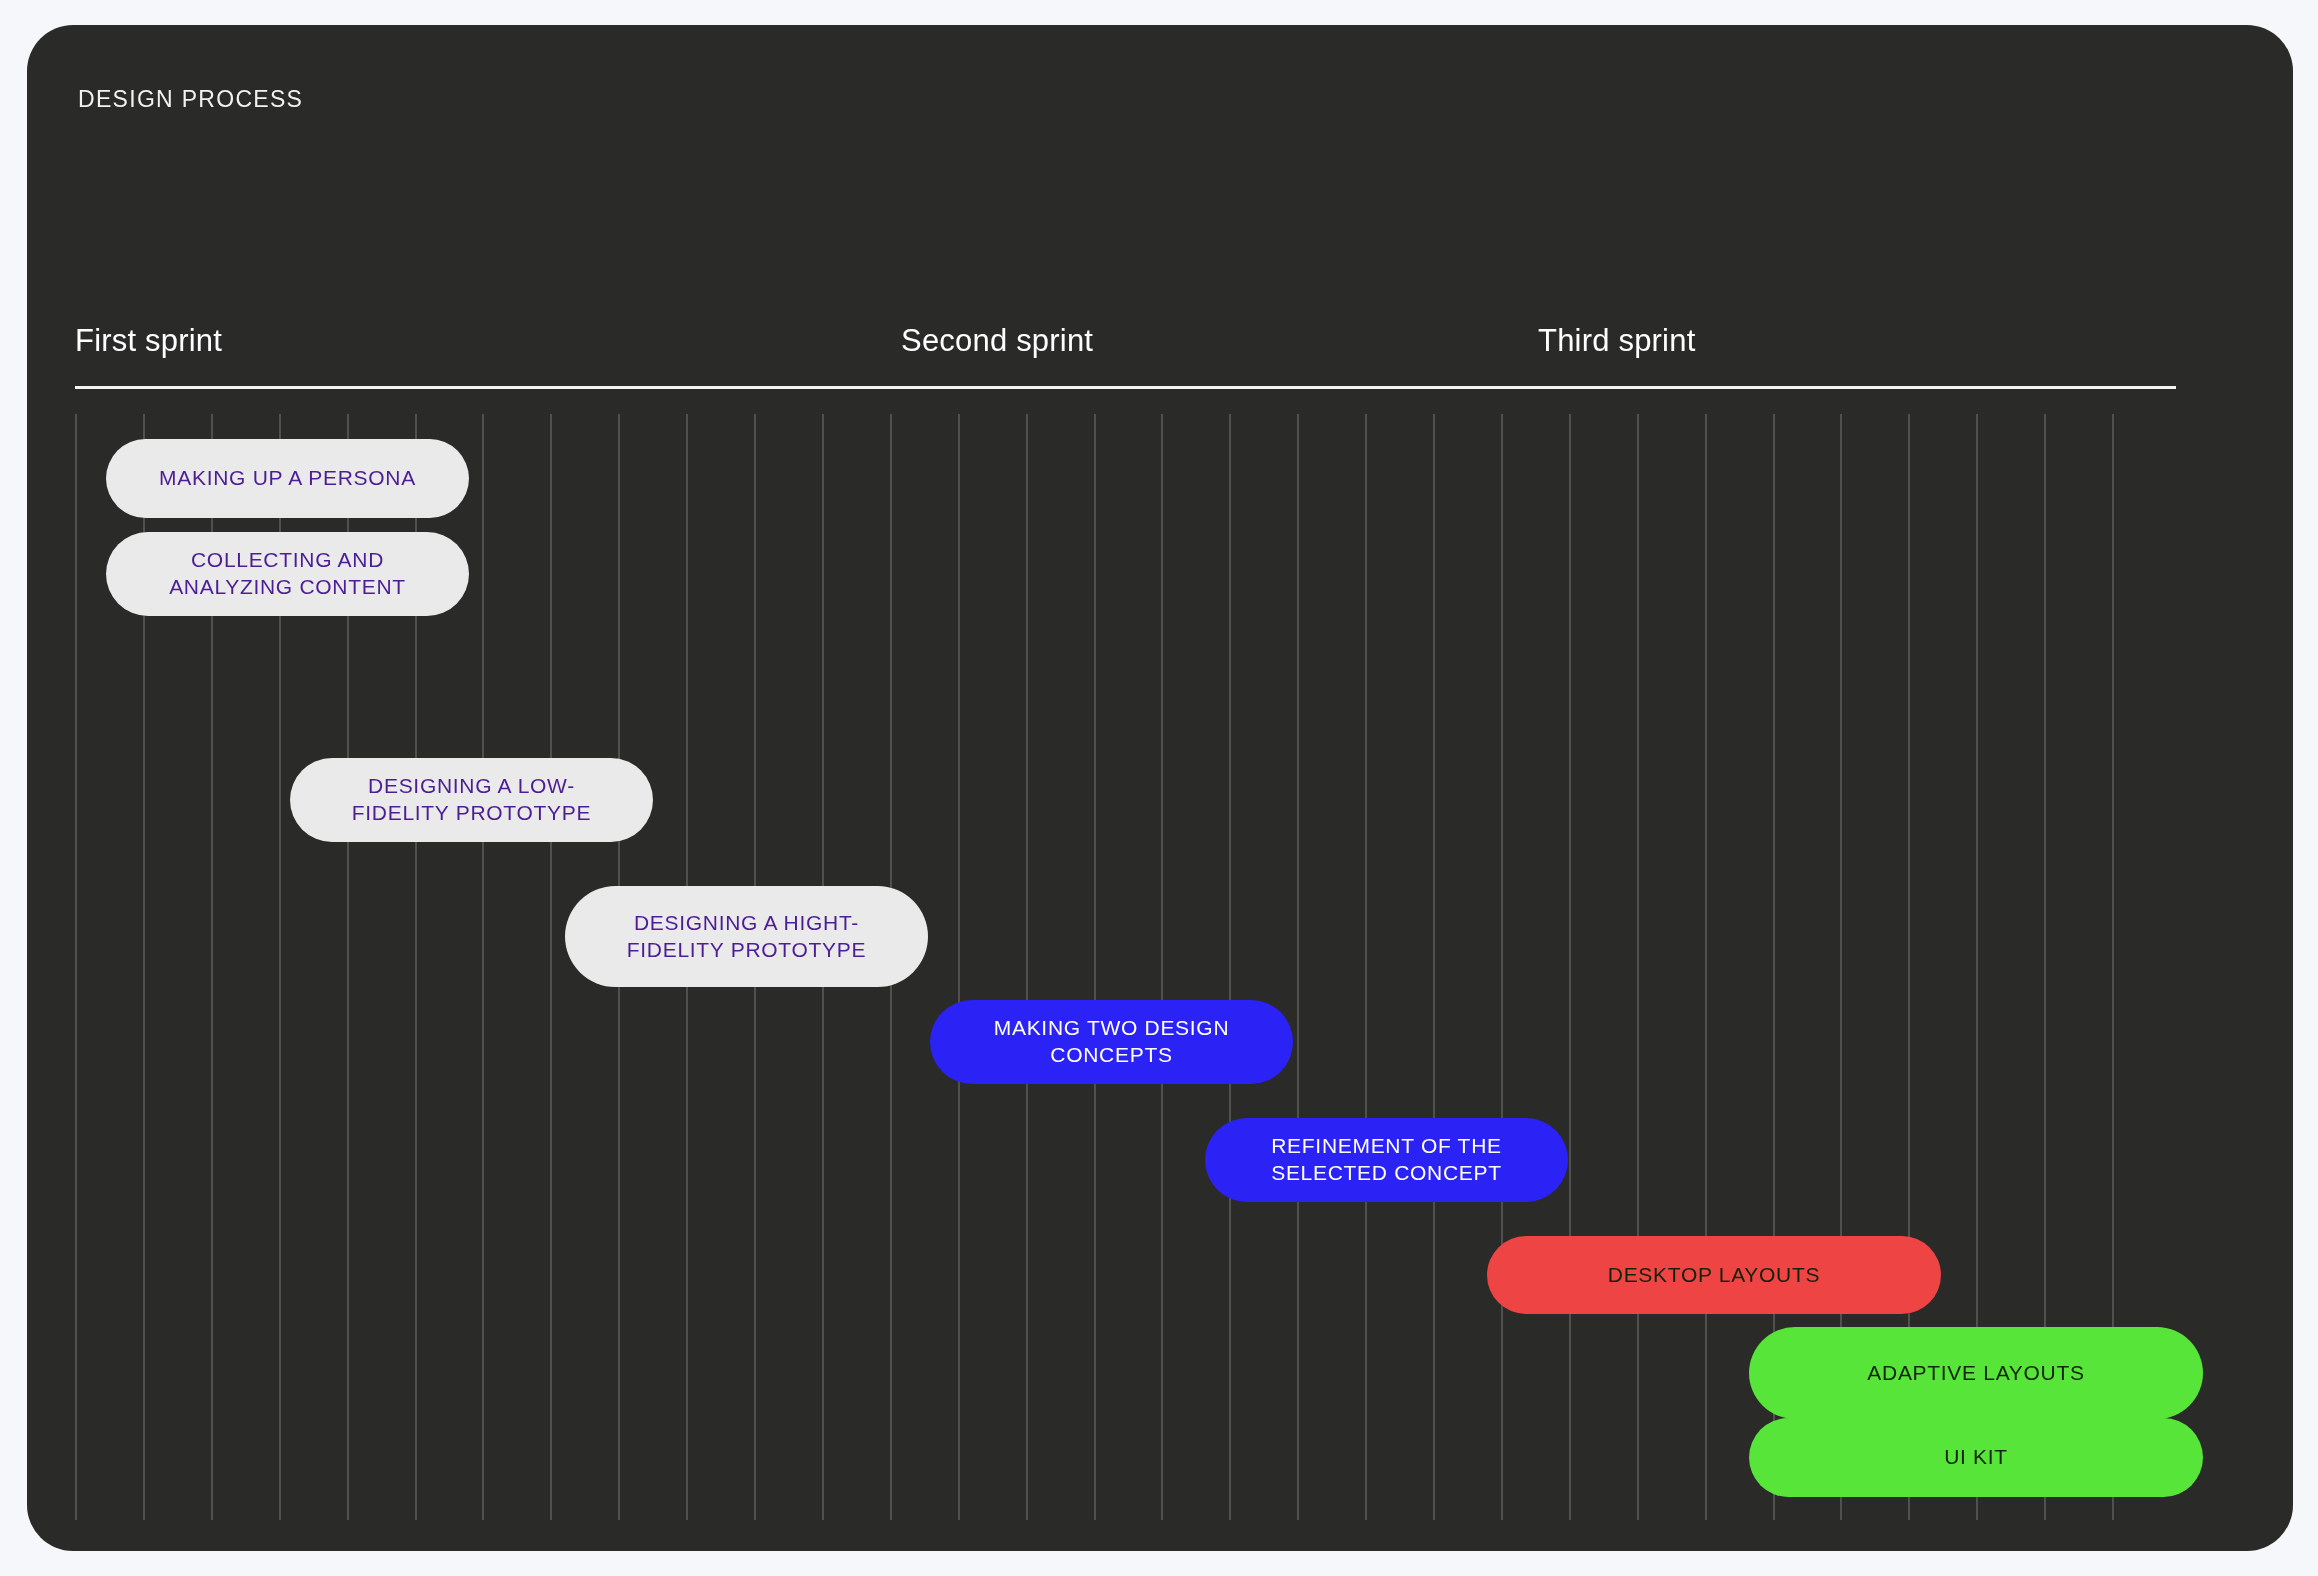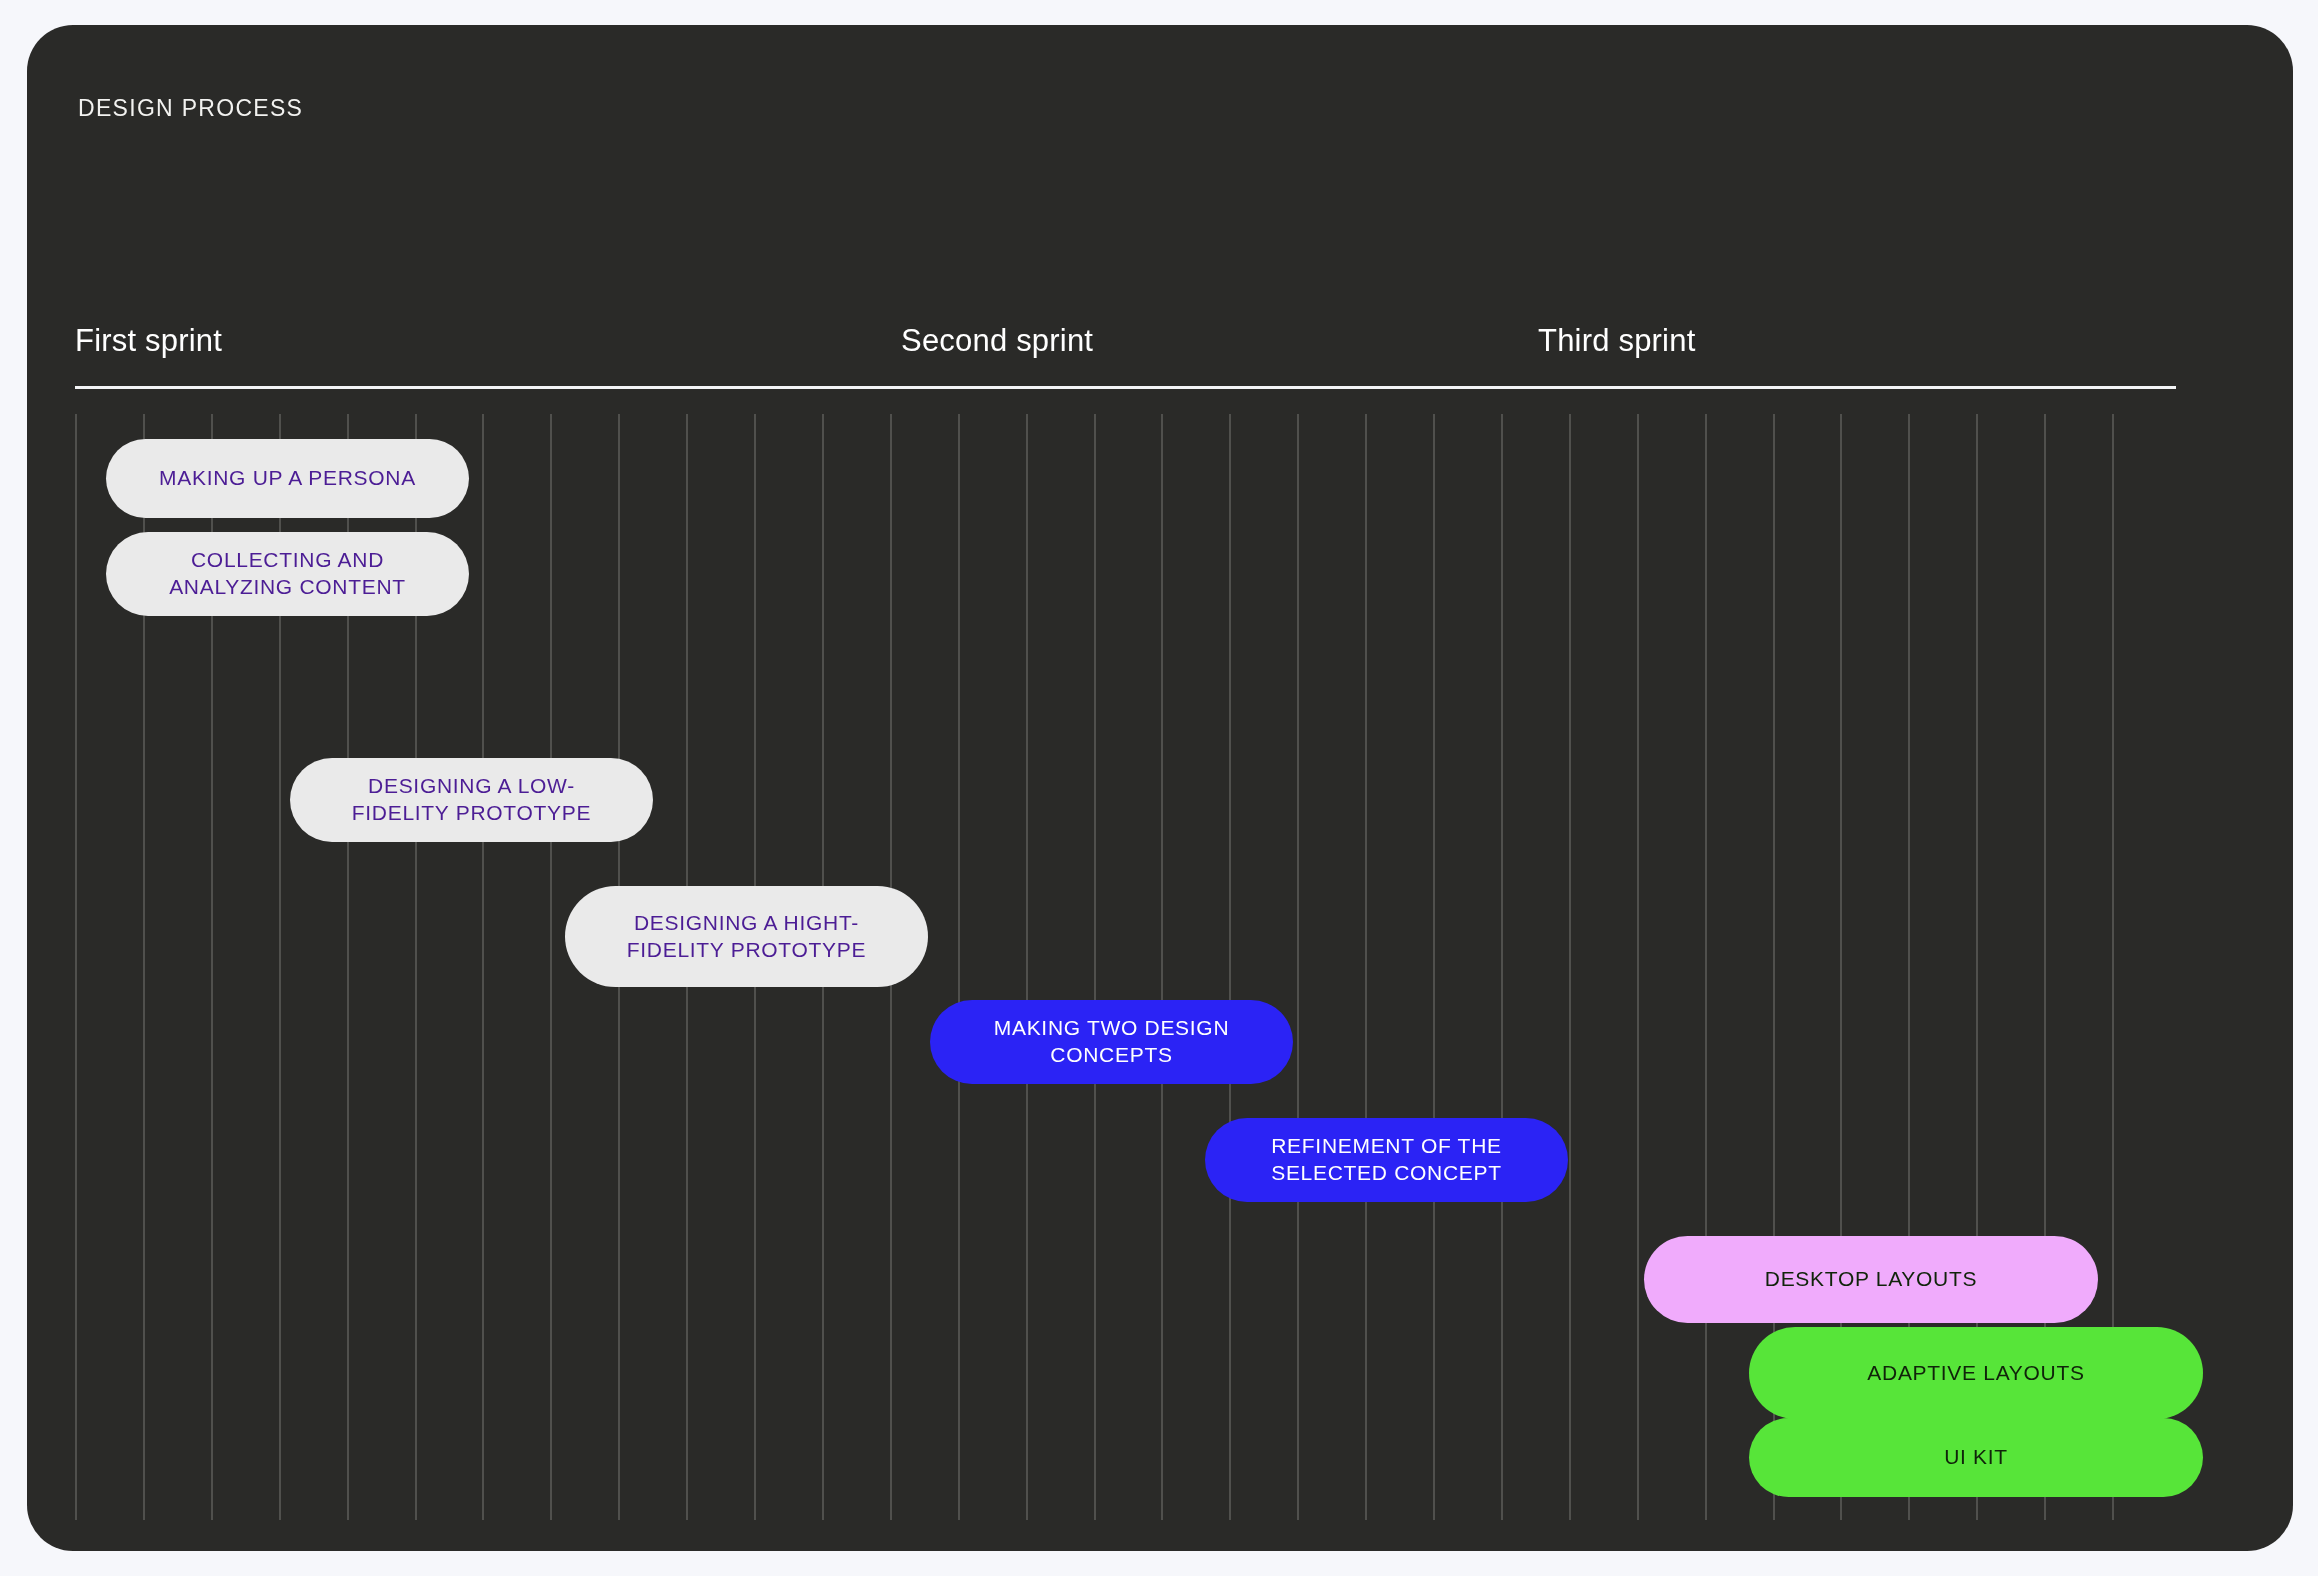--- a/index.html
+++ b/index.html
@@ -22,21 +22,21 @@
     width: 2266px;
     height: 1526px;
     background: #2a2a28;
     border-radius: 46px;
     overflow: hidden;
   }
 
   #title {
     position: absolute;
     left: 51px;
-    top: 70px;
+    top: 61px;
     font-size: 23px;
     letter-spacing: 1.3px;
     color: #f2f2f0;
     font-weight: 400;
     white-space: nowrap;
   }
 
   
   #sprint-header {
     position: absolute;
@@ -182,21 +182,21 @@
           <span>MAKING TWO DESIGN</span>
           <span>CONCEPTS</span>
         </div>
       </div>
       <div class="pill blue" style="left: 1178px; top: 1093px; width: 363px; height: 84px; background: rgb(43, 35, 245);">
         <div>
           <span>REFINEMENT OF THE</span>
           <span>SELECTED CONCEPT</span>
         </div>
       </div>
-      <div class="pill green" style="left: 1617px; top: 1211px; width: 454px; height: 87px; background: #f0abfc;">
+      <div class="pill green" style="left: 1460px; top: 1211px; width: 454px; height: 78px; background: #ef4444;">
         <div>
           <span>DESKTOP LAYOUTS</span>
         </div>
       </div>
       <div class="pill green" style="left: 1722px; top: 1302px; width: 454px; height: 92px; background: rgb(87, 229, 57);">
         <div>
           <span>ADAPTIVE LAYOUTS</span>
         </div>
       </div>
       <div class="pill green" style="left: 1722px; top: 1393px; width: 454px; height: 79px; background: rgb(87, 229, 57);">

